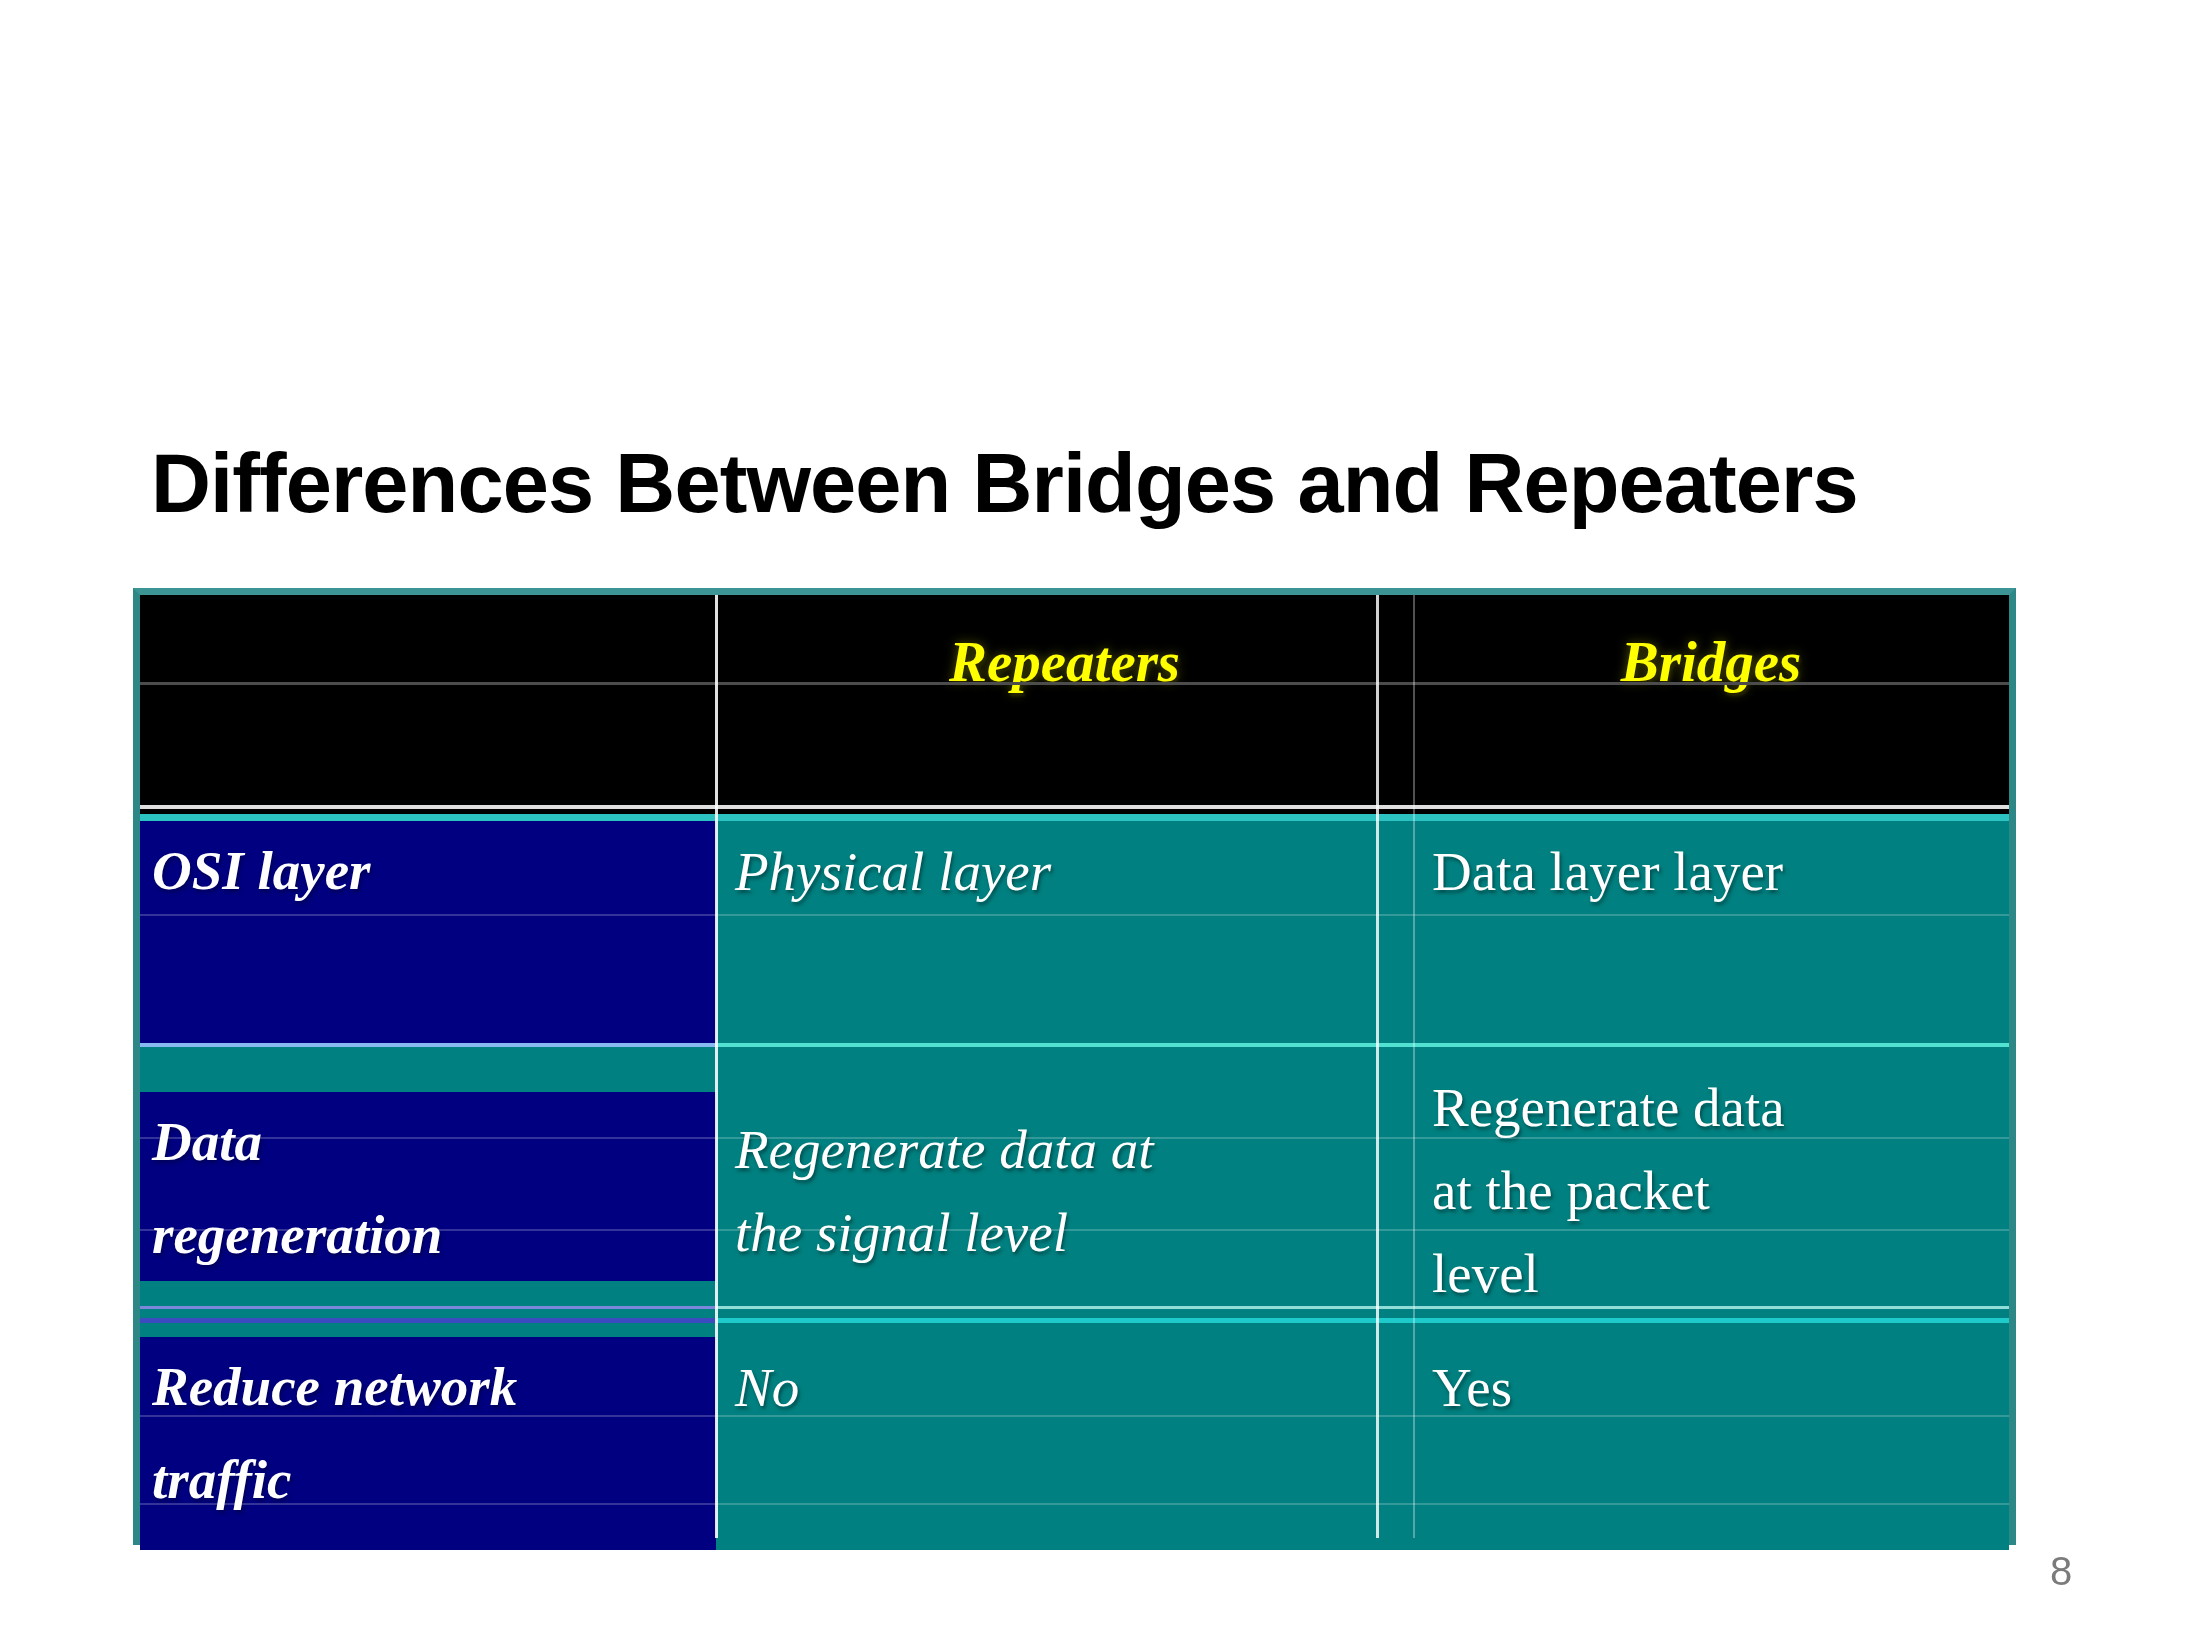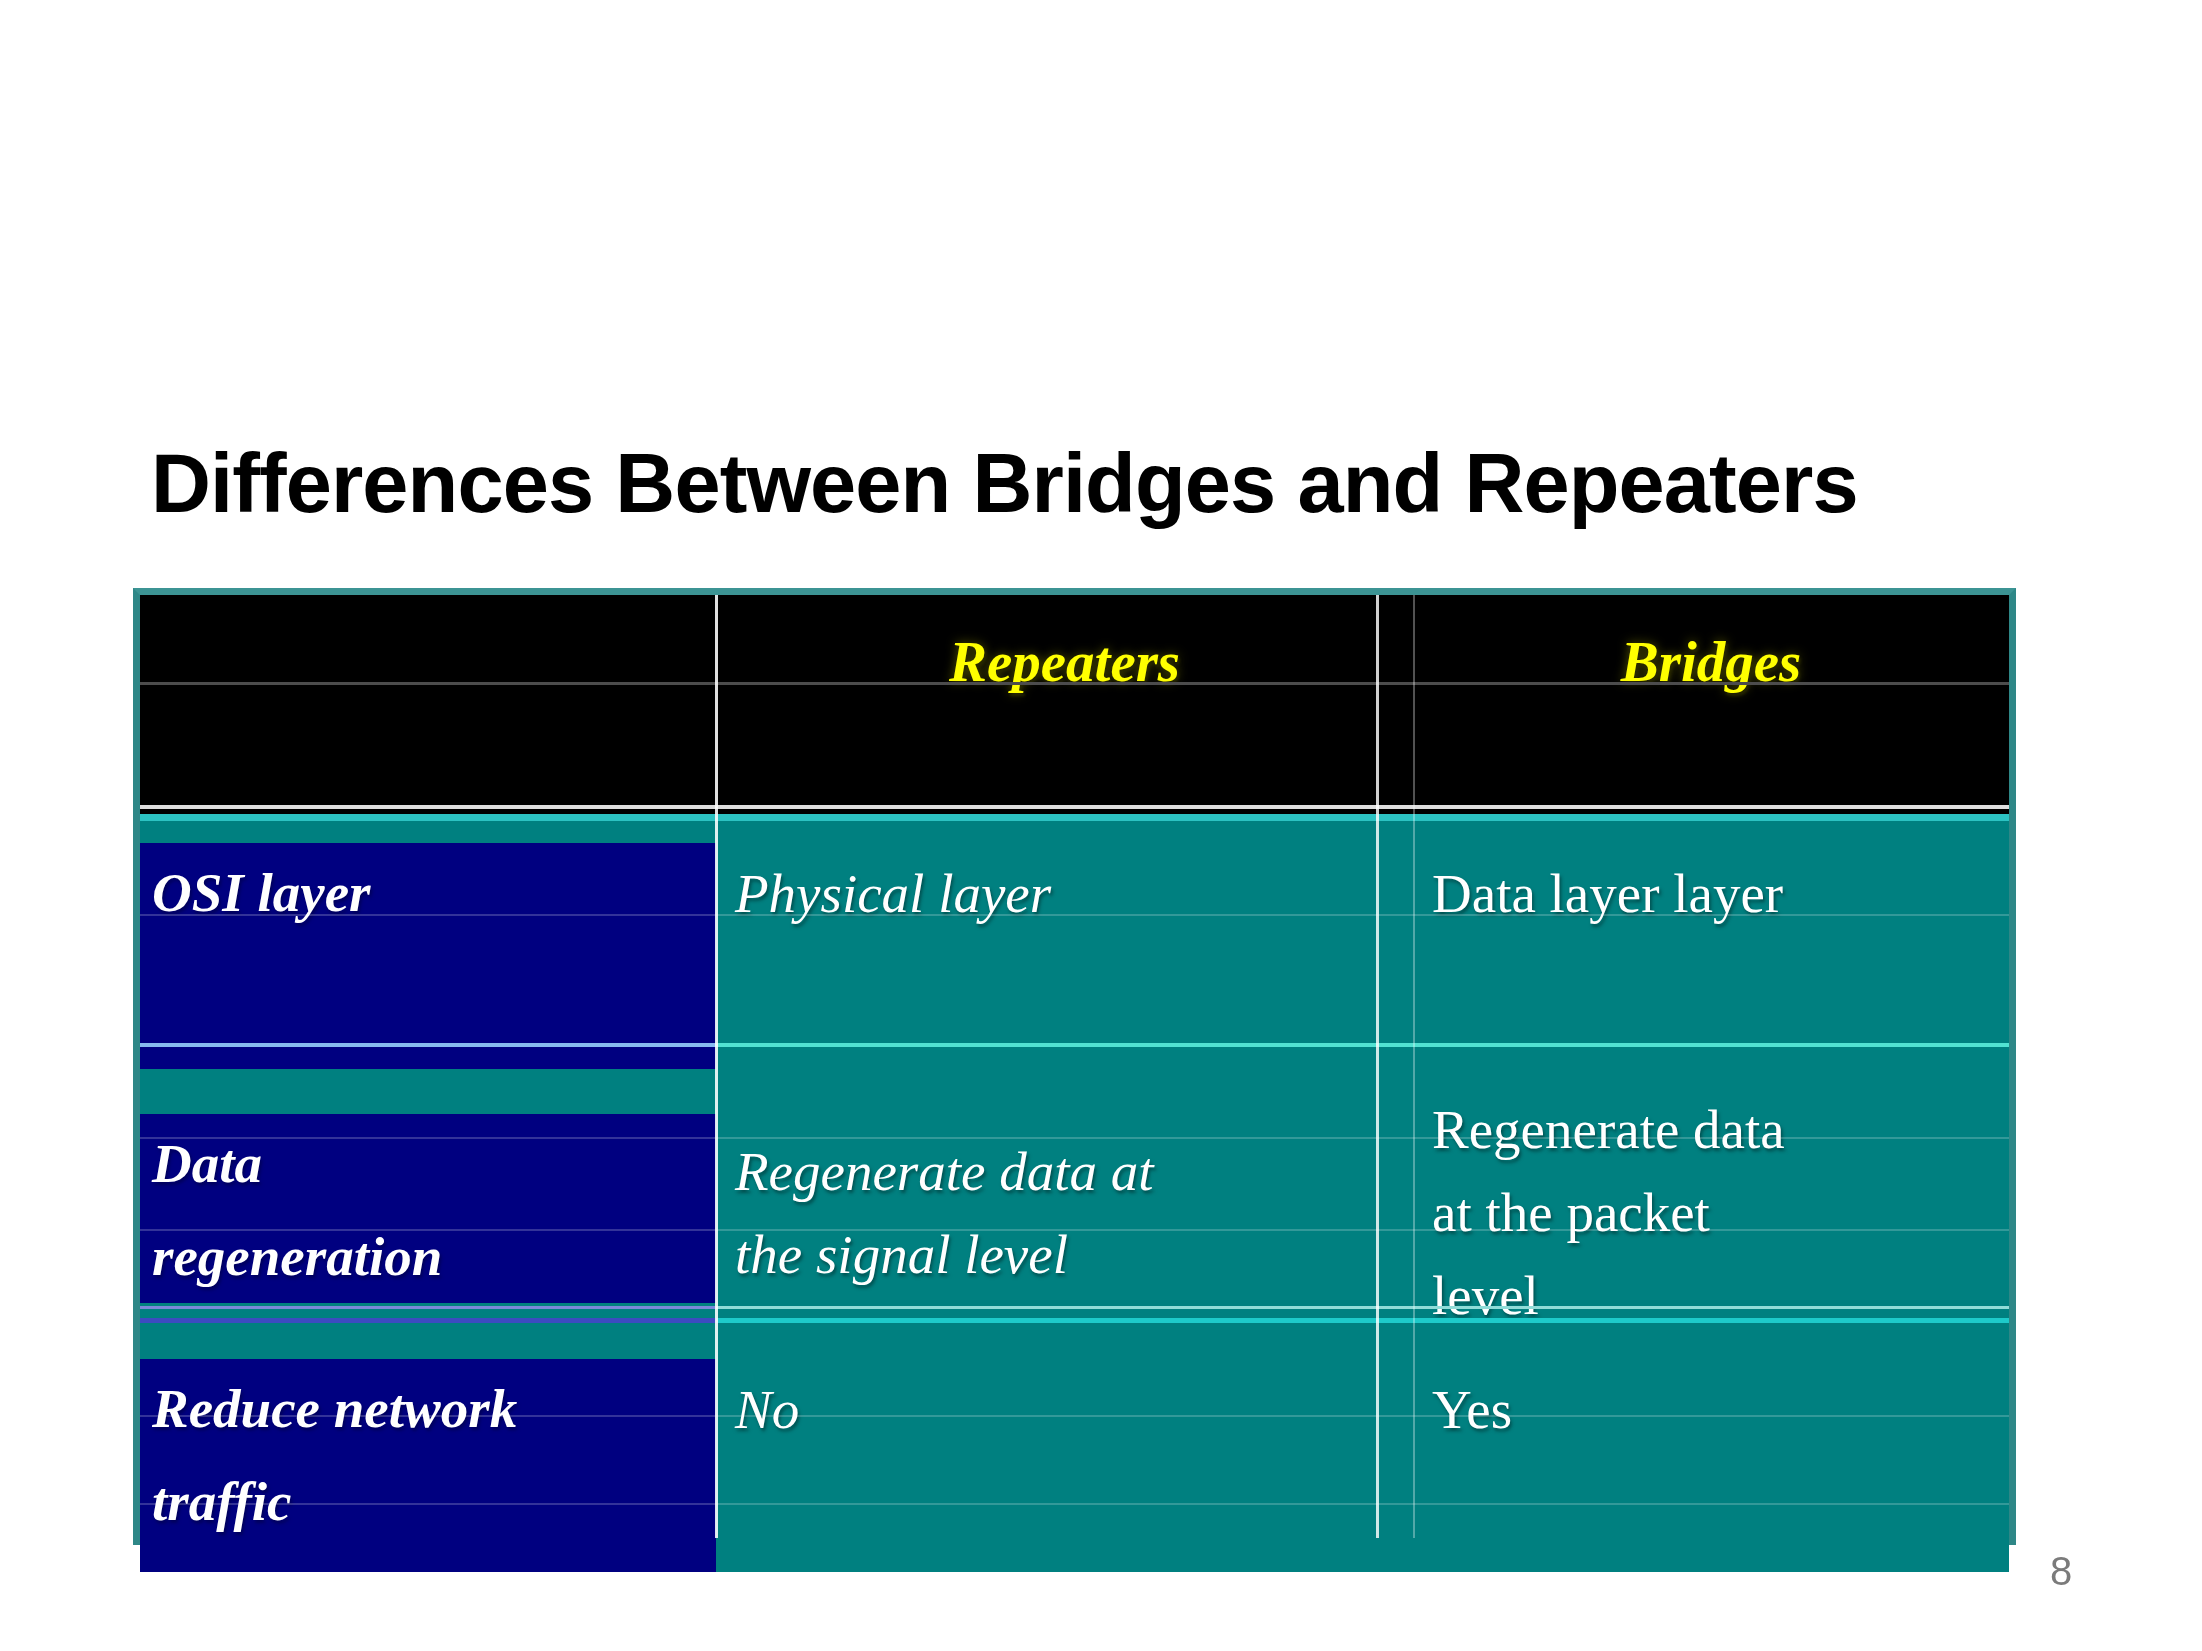--- a/index.html
+++ b/index.html
@@ -54,21 +54,21 @@
     margin-top: 44px;
   }
   .hdr-grayline { position: absolute; left: 0; right: 0; top: 87px; height: 2.6px; background: #4c4c4c; }
   .hdr-whiteline { position: absolute; left: 0; right: 0; top: 210px; height: 4.3px; background: #dedede; }
   .strip { position: absolute; left: 0; right: 0; }
   .strip.s1 { top: 219px; height: 6.9px; background: #2cc2c2; }
   .strip.s2 { top: 723px; height: 5.2px; }
   .strip.s2 .sl { width: 576px; background: #3c4cc0; height: 100%; float: left; }
   .strip.s2 .sr { margin-left: 576px; background: #1ecaca; height: 100%; }
   
-  .row { position: absolute; left: 0; right: 0; display: flex; margin-top: 22px; }
+  .row { position: absolute; left: 0; right: 0; display: flex; }
   .row.r1 { top: 226px; height: 226px; }
   .row.r2 { top: 453px; height: 277px; align-items: center; }
   .row.r3 { top: 742px; height: 213px; }
   .cell { box-sizing: border-box; overflow: hidden; }
   .cell.label {
     width: 576px;
     background: #000080;
     color: #ffffff;
     font-weight: bold;
     font-style: italic;

